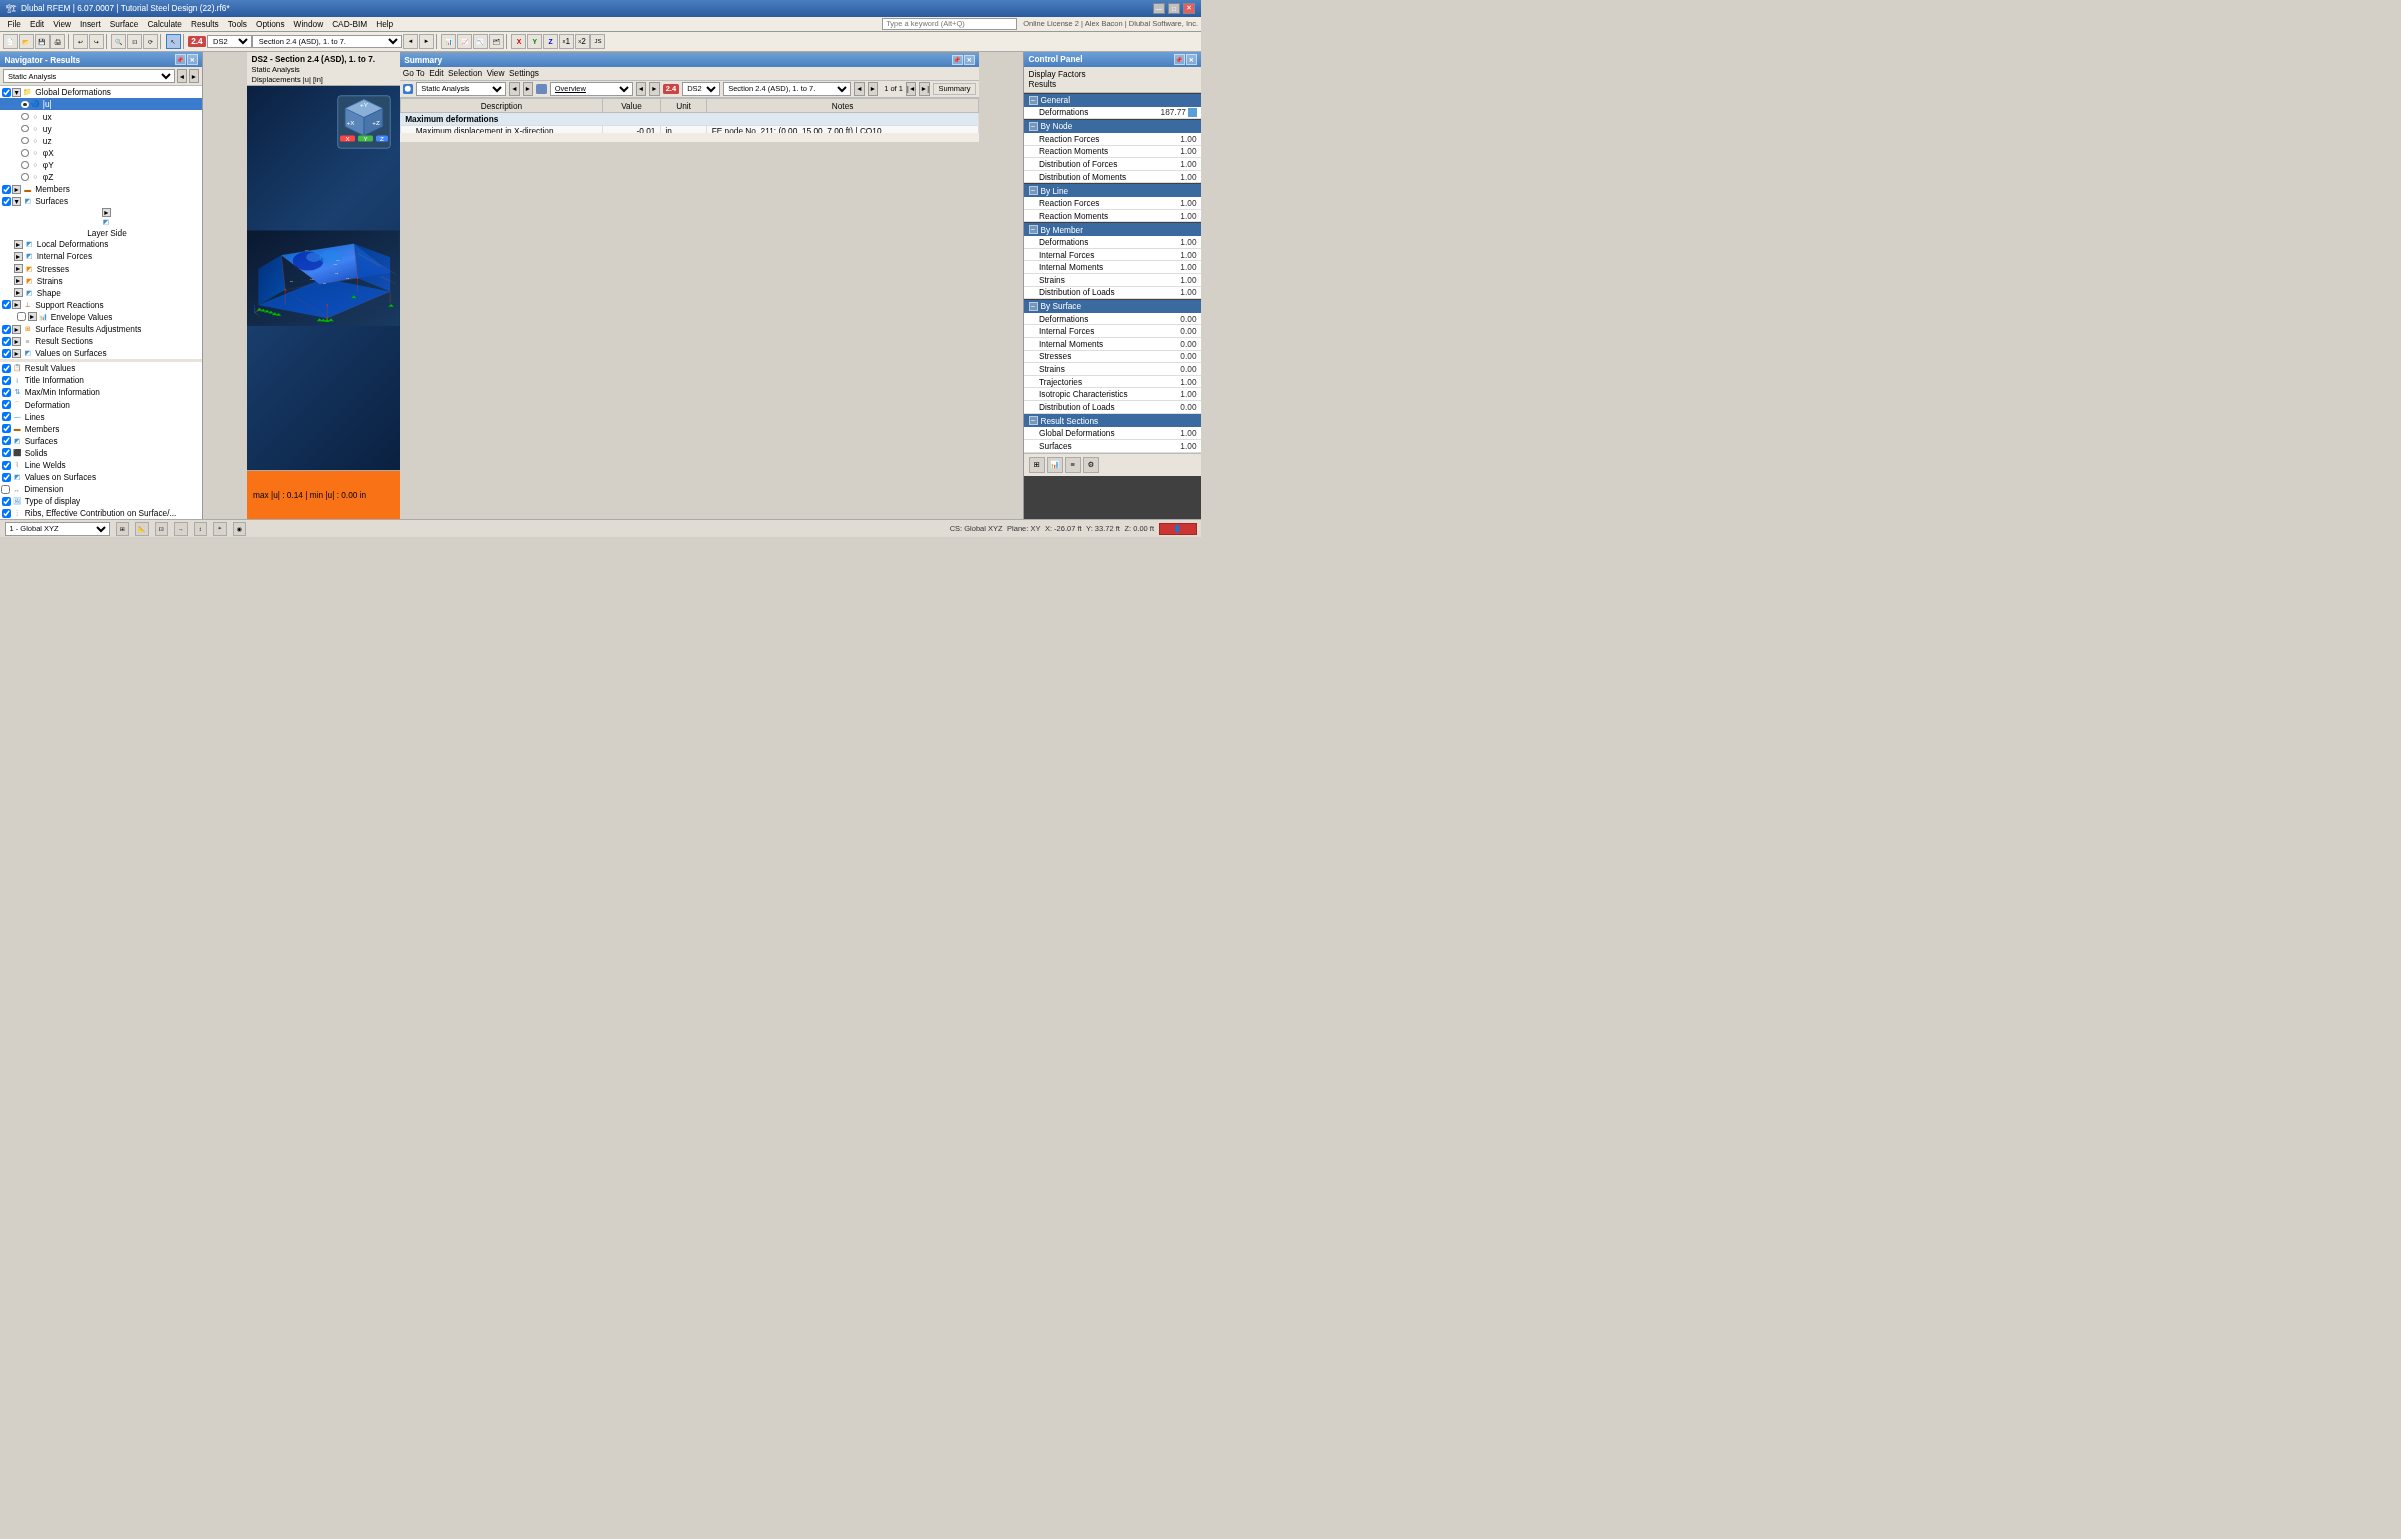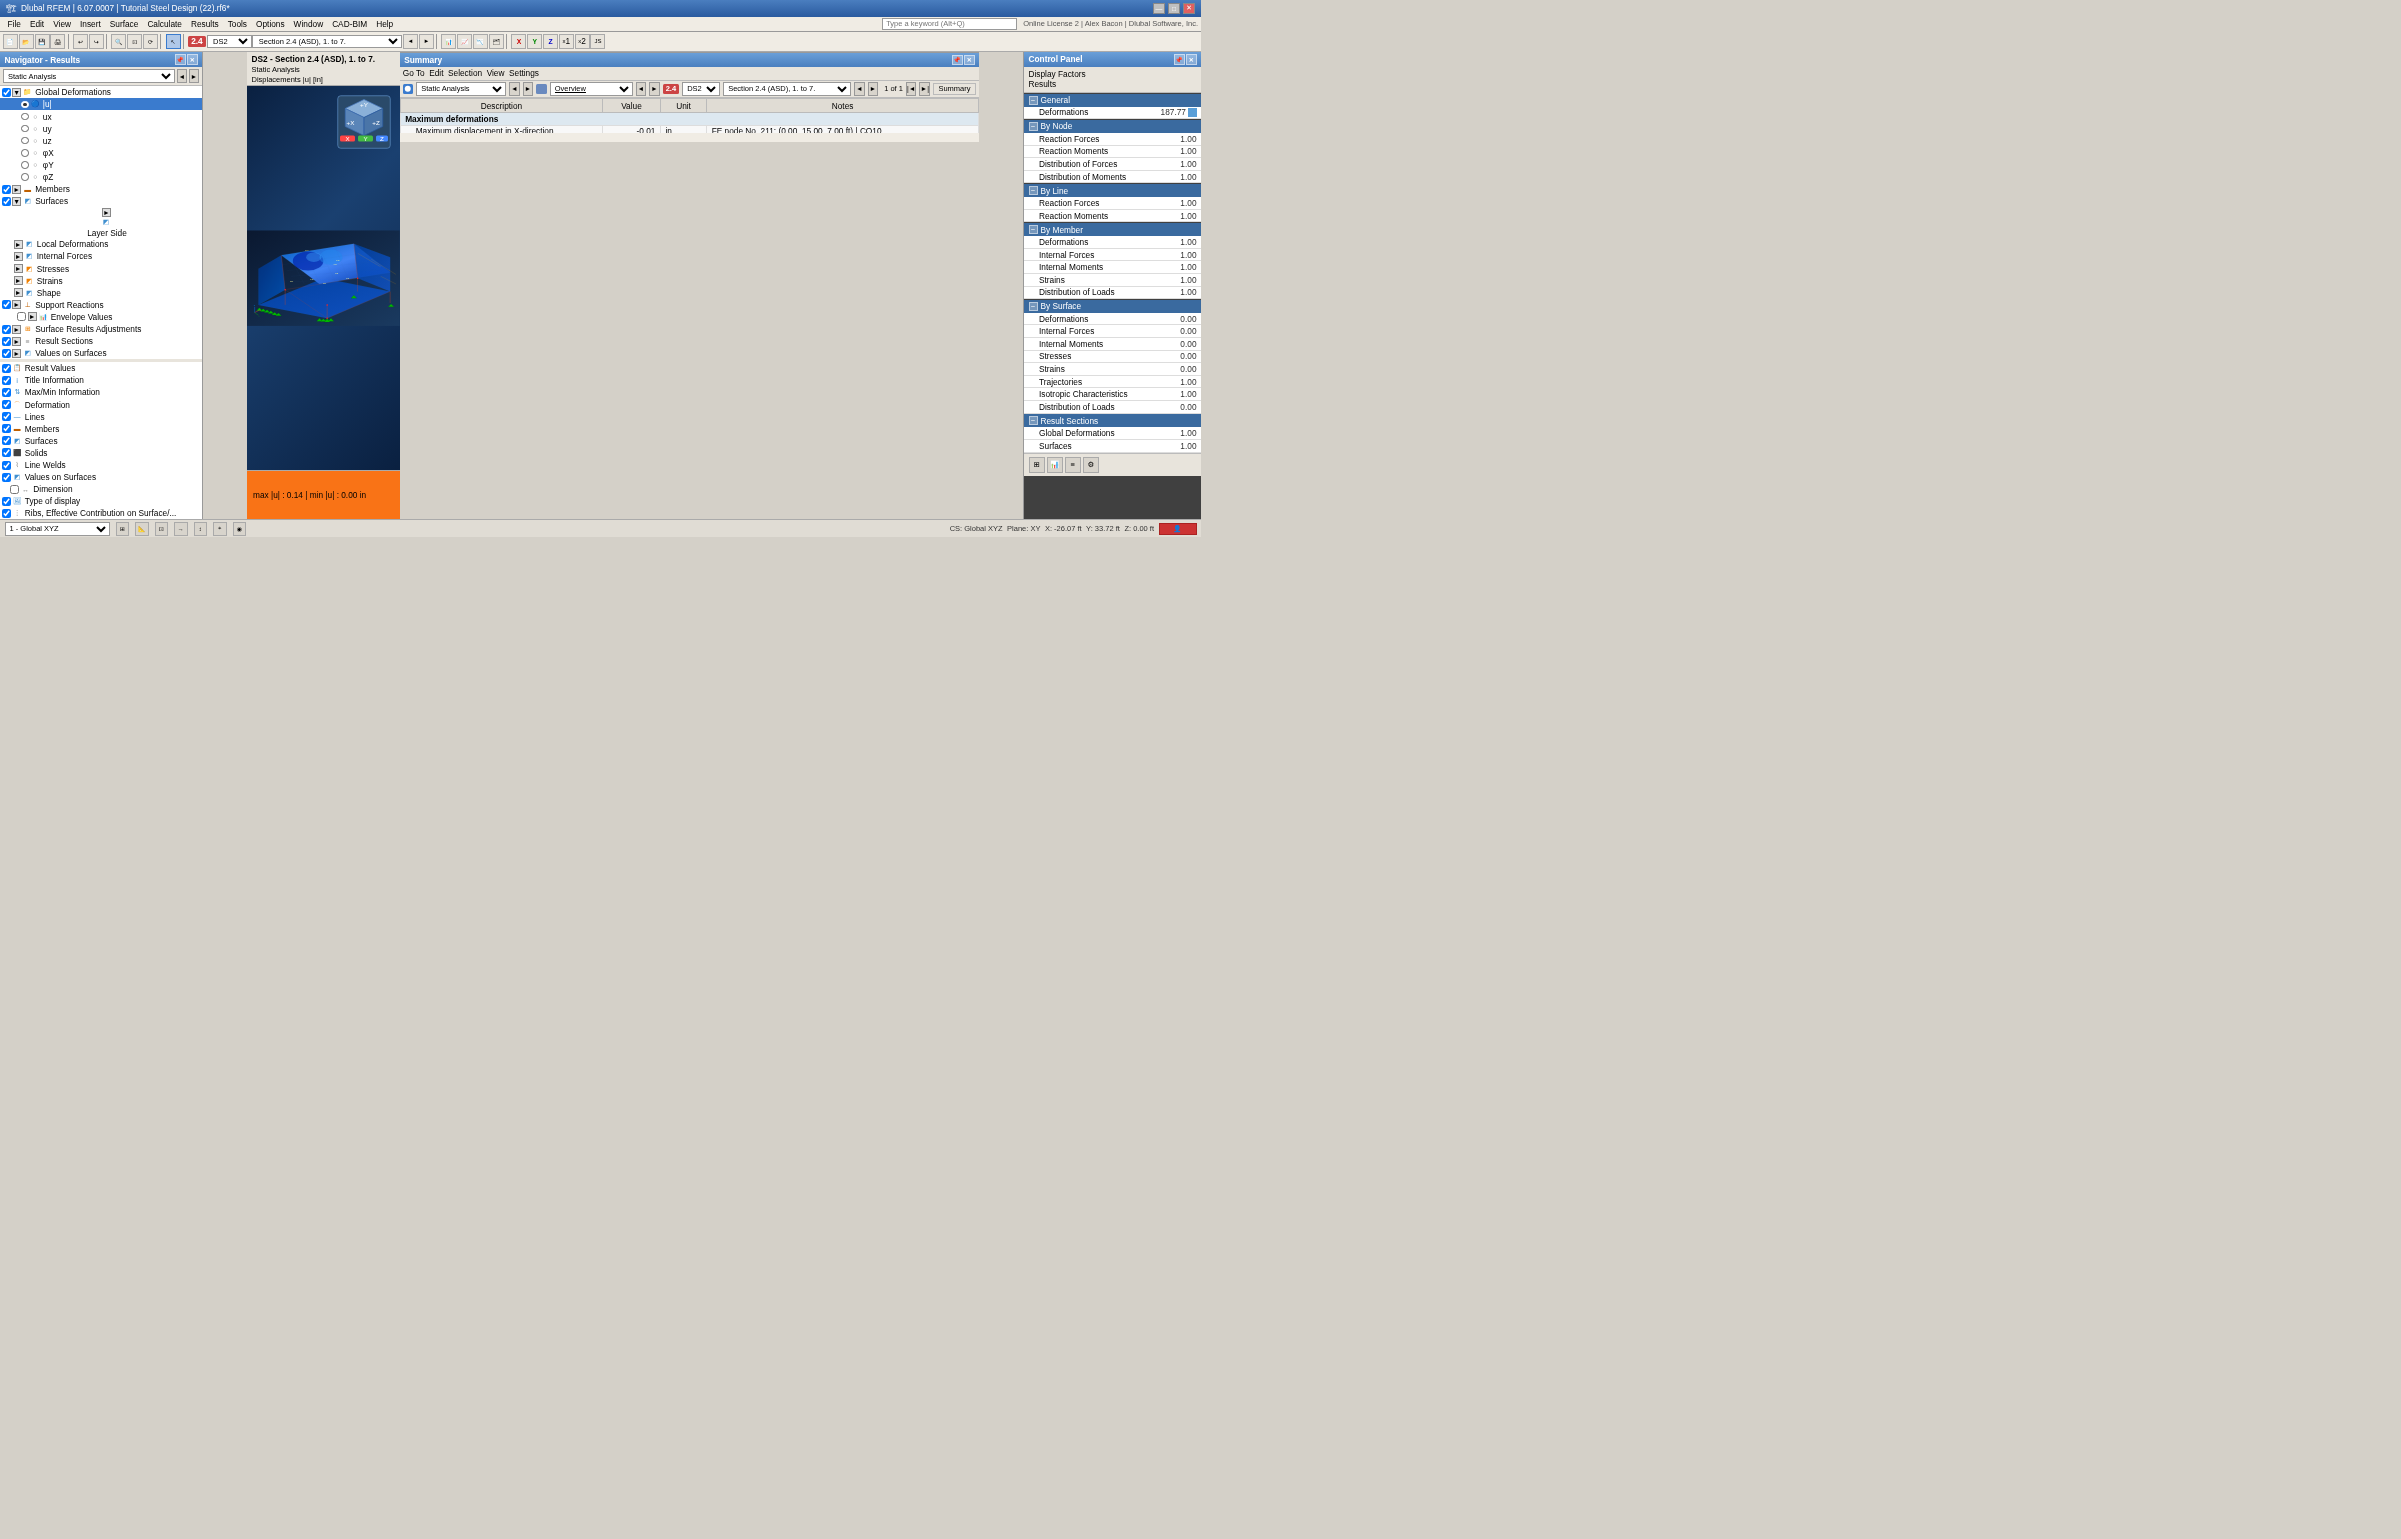--- a/index.html
+++ b/index.html
@@ -579,21 +579,21 @@
         <span class="tree-icon" style="color:#808080;">⌇</span>
         <span class="tree-label">Line Welds</span>
       </div>
 
       <div class="tree-item" style="padding-left:1.5px;">
         <input type="checkbox" class="tree-checkbox" checked="" style="">
         <span class="tree-icon" style="color:#4090d0;">◩</span>
         <span class="tree-label">Values on Surfaces</span>
       </div>
 
-      <div class="tree-item" style="padding-left:10px;">
+      <div class="tree-item" style="padding-left:1px;">
         <input type="checkbox" class="tree-checkbox" style="">
         <span class="tree-icon" style="color:#808080;">↔</span>
         <span class="tree-label">Dimension</span>
       </div>
 
       <div class="tree-item" style="padding-left:1.5px;">
         <input type="checkbox" class="tree-checkbox" checked="" style="">
         <span class="tree-icon" style="color:#4090d0;">🖼</span>
         <span class="tree-label">Type of display</span>
       </div>

